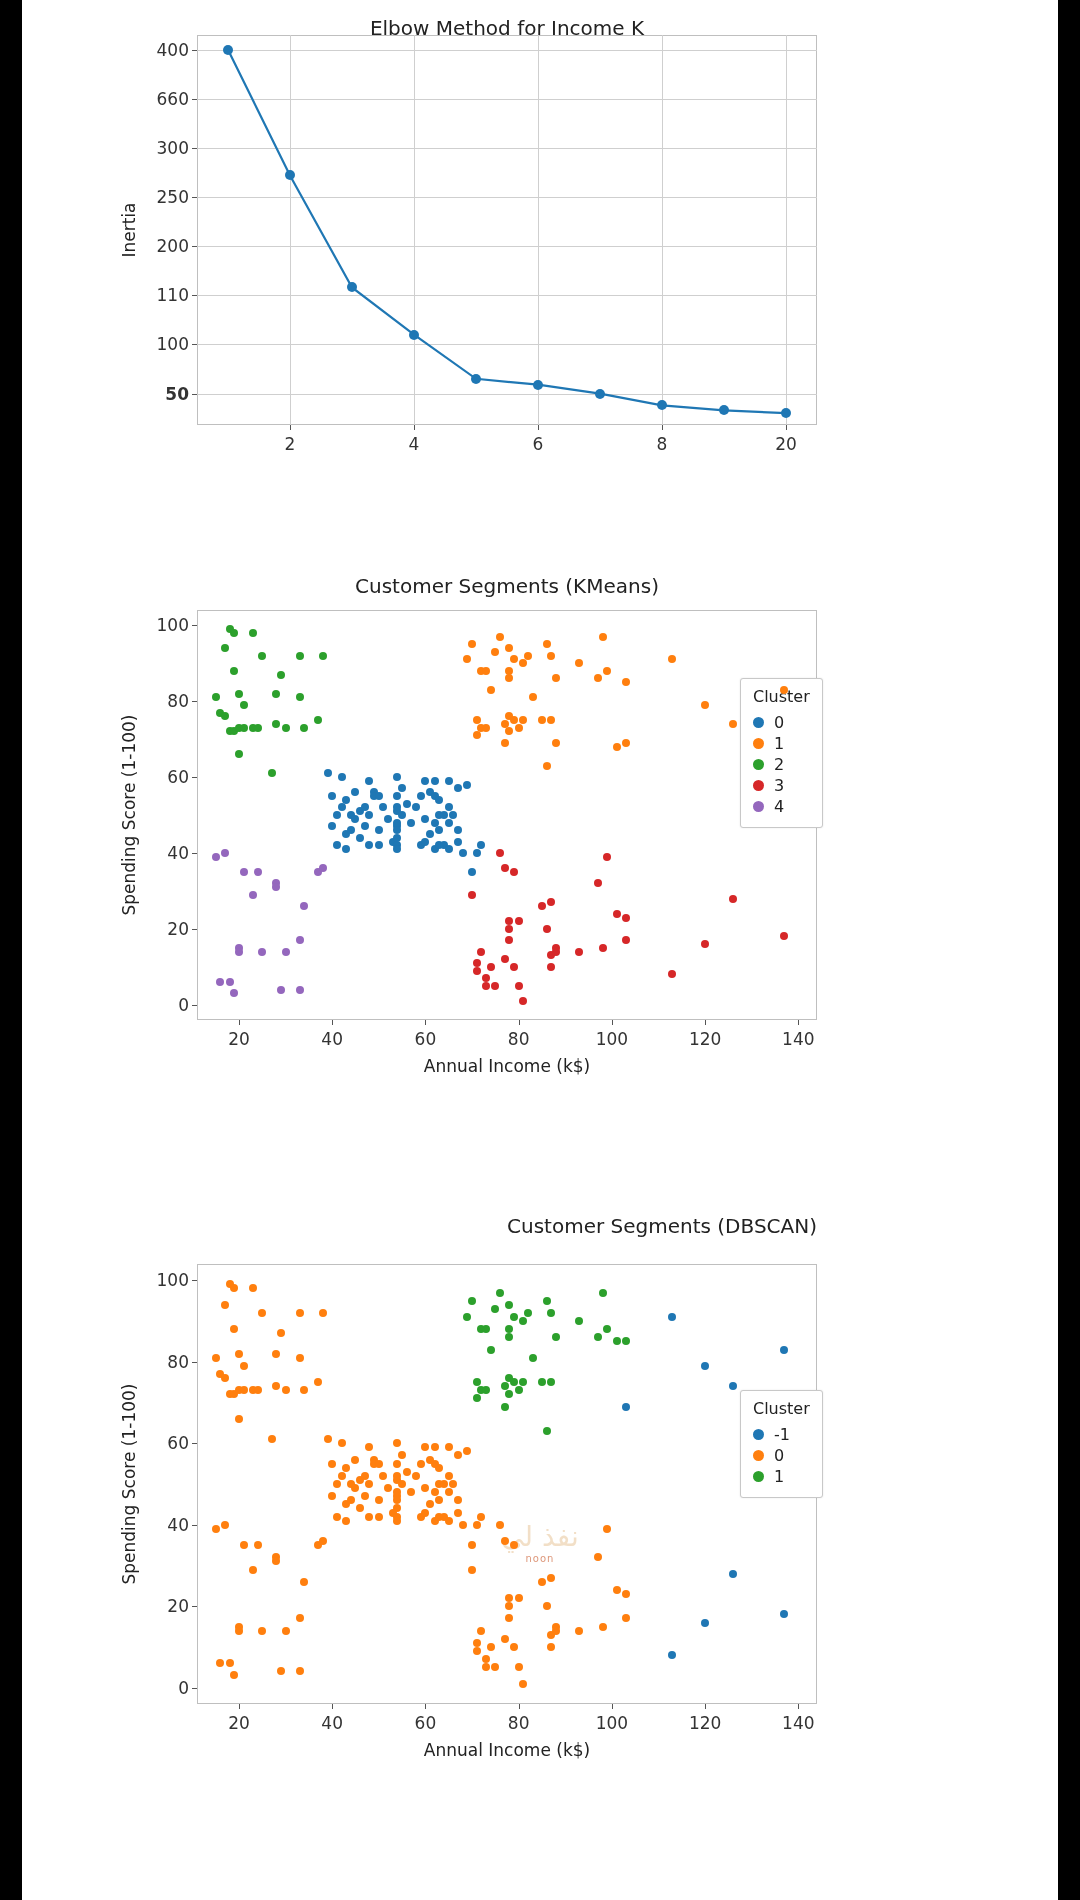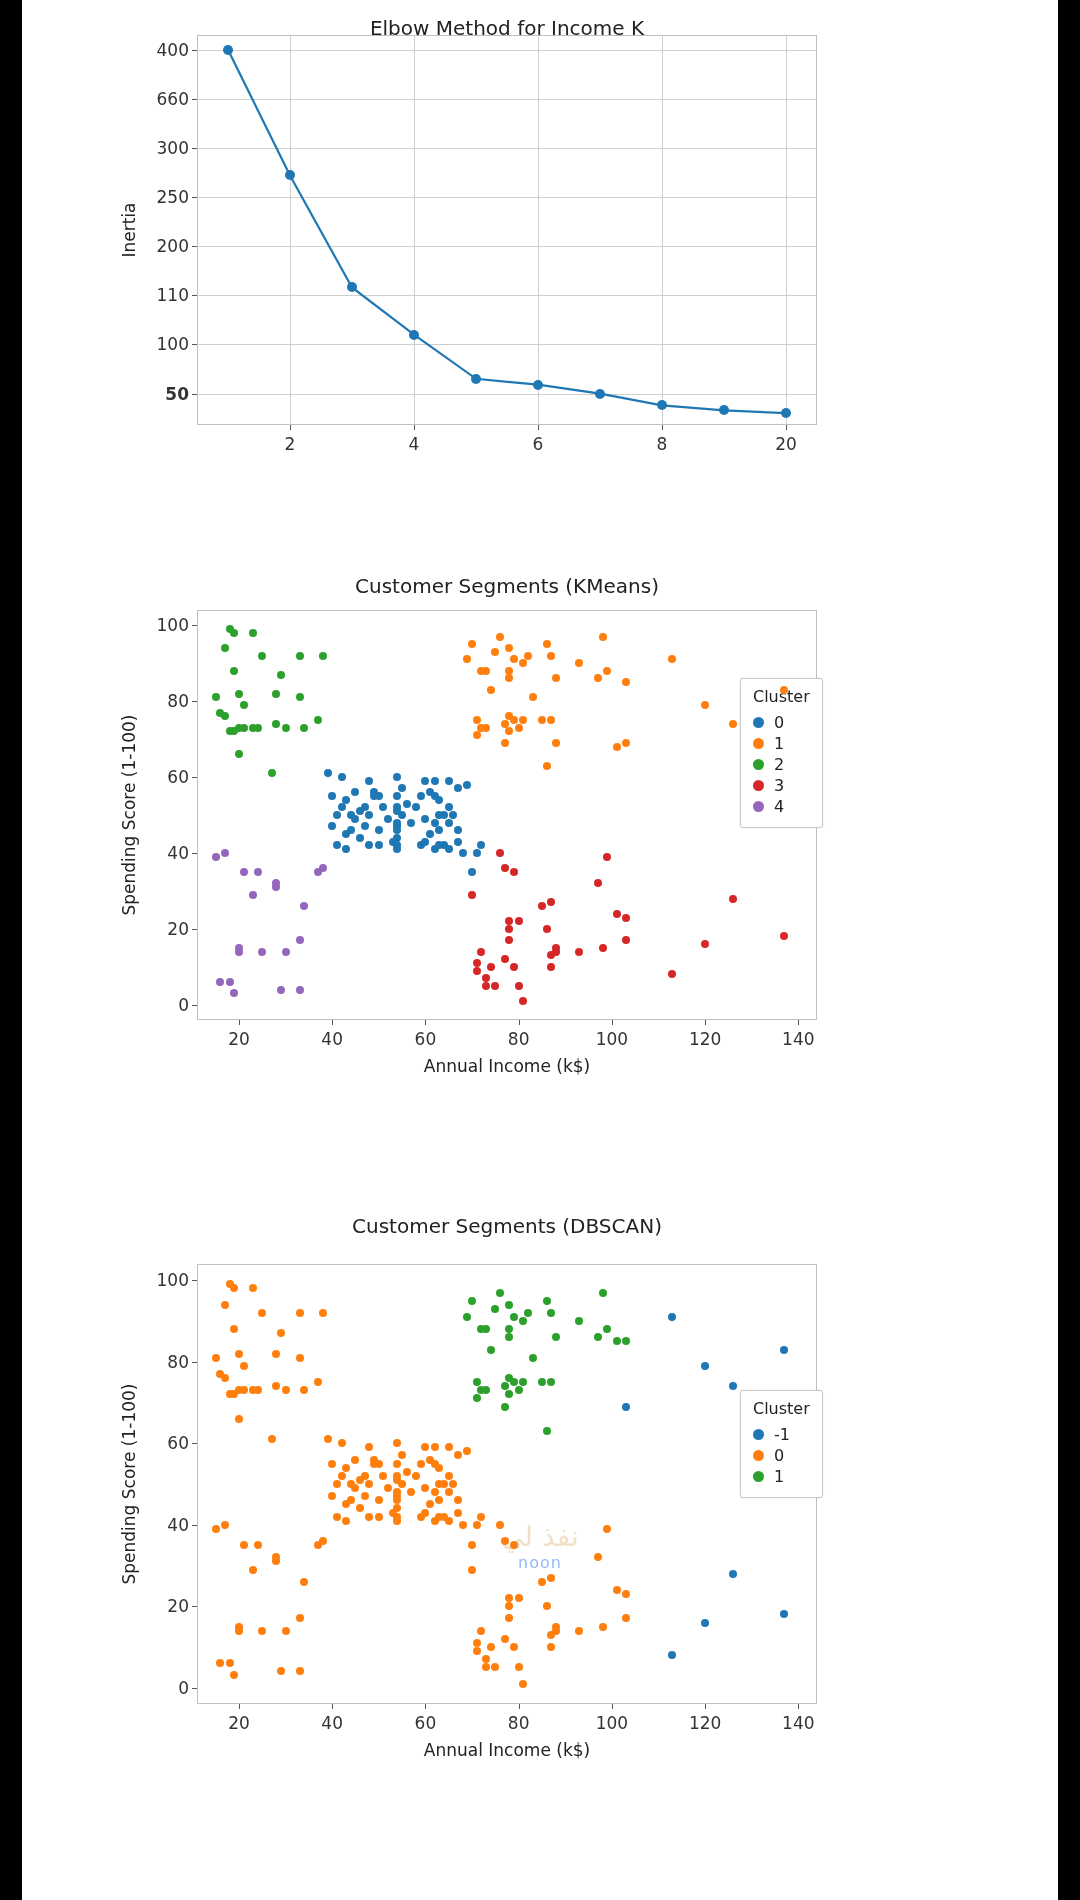--- a/index.html
+++ b/index.html
@@ -18,21 +18,21 @@
   .axlabel{position:absolute;font-size:17px;color:#222;text-align:center;}
   .aylabel{position:absolute;font-size:17px;color:#222;transform-origin:0 0;transform:rotate(-90deg);white-space:nowrap;}
   .dot{position:absolute;border-radius:50%;}
   svg.line{position:absolute;left:0;top:0;overflow:visible;}
   .legend{position:absolute;border:1px solid #c8c8c8;background:#fff;border-radius:3px;padding:8px 12px 10px 12px;box-shadow:0 0 2px rgba(0,0,0,.10);}
   .legend .ltitle{font-size:16px;color:#222;text-align:center;margin-bottom:6px;}
   .lrow{display:flex;align-items:center;gap:10px;height:21px;}
   .lrow .swatch{width:11px;height:11px;border-radius:50%;display:inline-block;}
   .lrow .ltext{font-size:16px;color:#222;min-width:22px;text-align:left;}
   .wm{position:absolute;left:0;width:100%;text-align:center;color:#e8c69a;opacity:.55;font-size:28px;letter-spacing:2px;pointer-events:none;}
-  .wm small{display:block;font-size:16px;letter-spacing:1px;color:#3b82f6;}
+  .wm small{display:block;font-size:10px;letter-spacing:1px;color:#c2410c;}
 </style>
 </head>
 <body>
 
 <div id="page">
   <div id="sheet">
 
     <div class="panel" id="panel1" style="top:0px;height:560px;">
       <div class="ptitle" id="p1-title" style="top: 16px; left: 175px; width: 620px;">Elbow Method for Income K</div>
       <div class="plot" id="p1-plot" style="left: 175px; top: 35px; width: 620px; height: 390px;"></div>
@@ -345,21 +345,21 @@
         <div class="dot" style="left: 254.91px; top: 425.63px; width: 8px; height: 8px; background: rgb(148, 103, 189);"></div>
         <div class="dot" style="left: 259.571px; top: 387.667px; width: 8px; height: 8px; background: rgb(148, 103, 189);"></div>
         <div class="dot" style="left: 273.556px; top: 425.63px; width: 8px; height: 8px; background: rgb(148, 103, 189);"></div>
         <div class="dot" style="left: 273.556px; top: 376.278px; width: 8px; height: 8px; background: rgb(148, 103, 189);"></div>
         <div class="dot" style="left: 278.218px; top: 342.111px; width: 8px; height: 8px; background: rgb(148, 103, 189);"></div>
         <div class="dot" style="left: 292.203px; top: 307.944px; width: 8px; height: 8px; background: rgb(148, 103, 189);"></div>
         <div class="dot" style="left: 296.865px; top: 304.148px; width: 8px; height: 8px; background: rgb(148, 103, 189);"></div>
       </div>
 
     <div class="panel" id="panel3" style="top:1200px;height:700px;">
-      <div class="ptitle" id="p3-title" style="top: 14px; left: 175px; width: 620px;">Customer Segments (DBSCAN)</div>
+      <div class="ptitle" id="p3-title" style="top: 14px; left: 175px; width: 620px; text-align: right;">Customer Segments (DBSCAN)</div>
       <div class="plot" id="p3-plot" style="left: 175px; top: 64px; width: 620px; height: 440px;"></div>
       <div class="axlabel" id="p3-xlabel" style="left: 175px; width: 620px; top: 540px;">Annual Income (k$)</div>
       <div class="aylabel" id="p3-ylabel" style="left: 97px; top: 284px; transform: rotate(-90deg) translate(-50%, 0px);">Spending Score (1-100)</div>
       <div class="legend" id="p3-legend" style="left: 718px; top: 190px;">
         <div class="ltitle">Cluster</div>
         <div id="p3-legend-rows">
             <div class="lrow">
               <span class="swatch" style="background: rgb(31, 119, 180);"></span>
               <span class="ltext">-1</span>
             </div>

